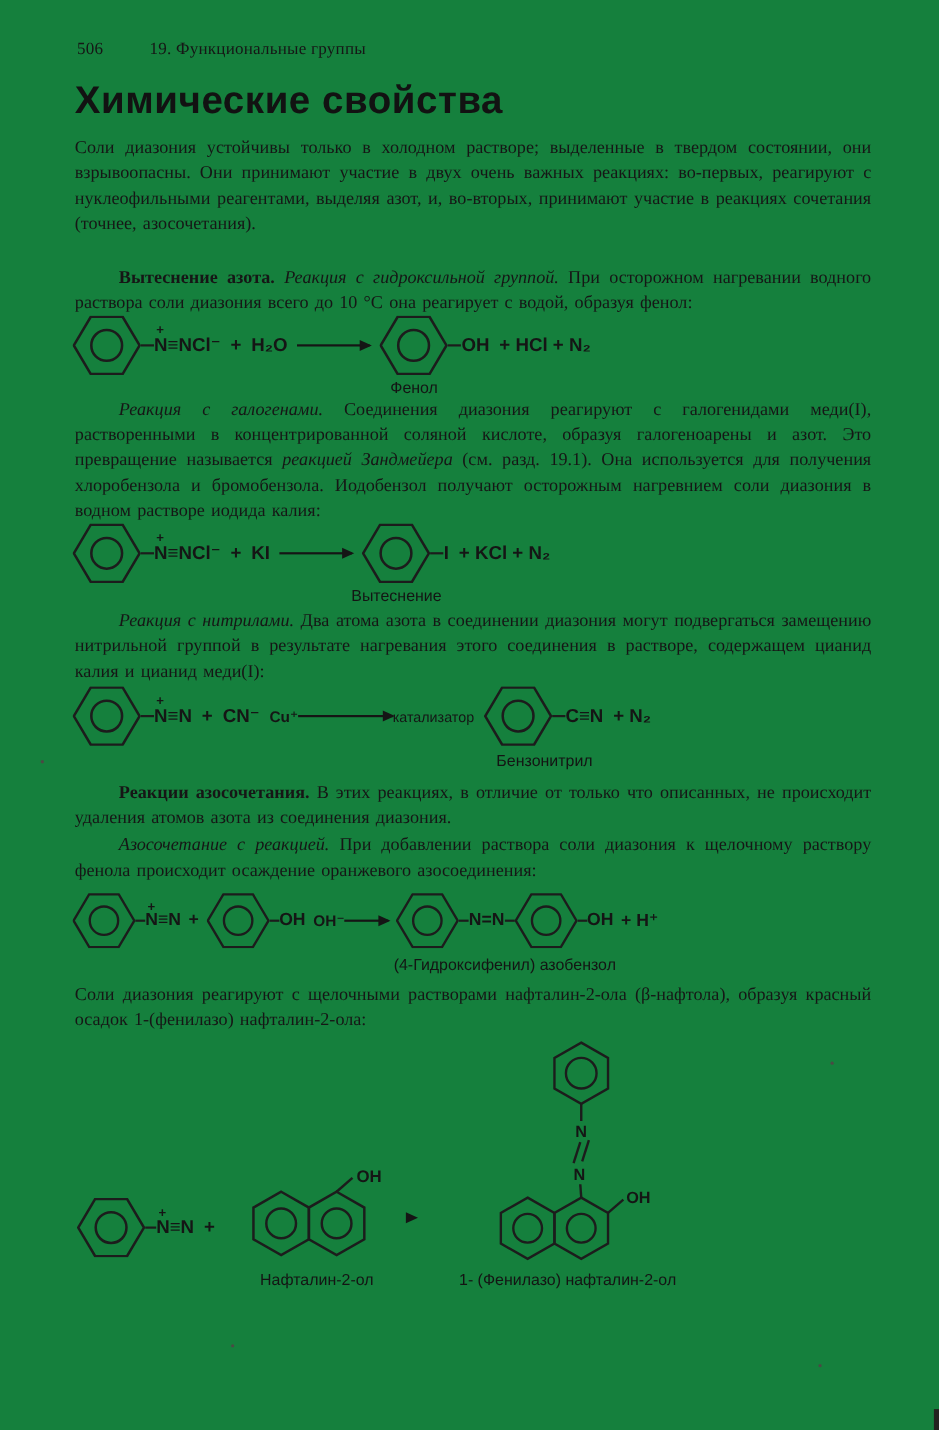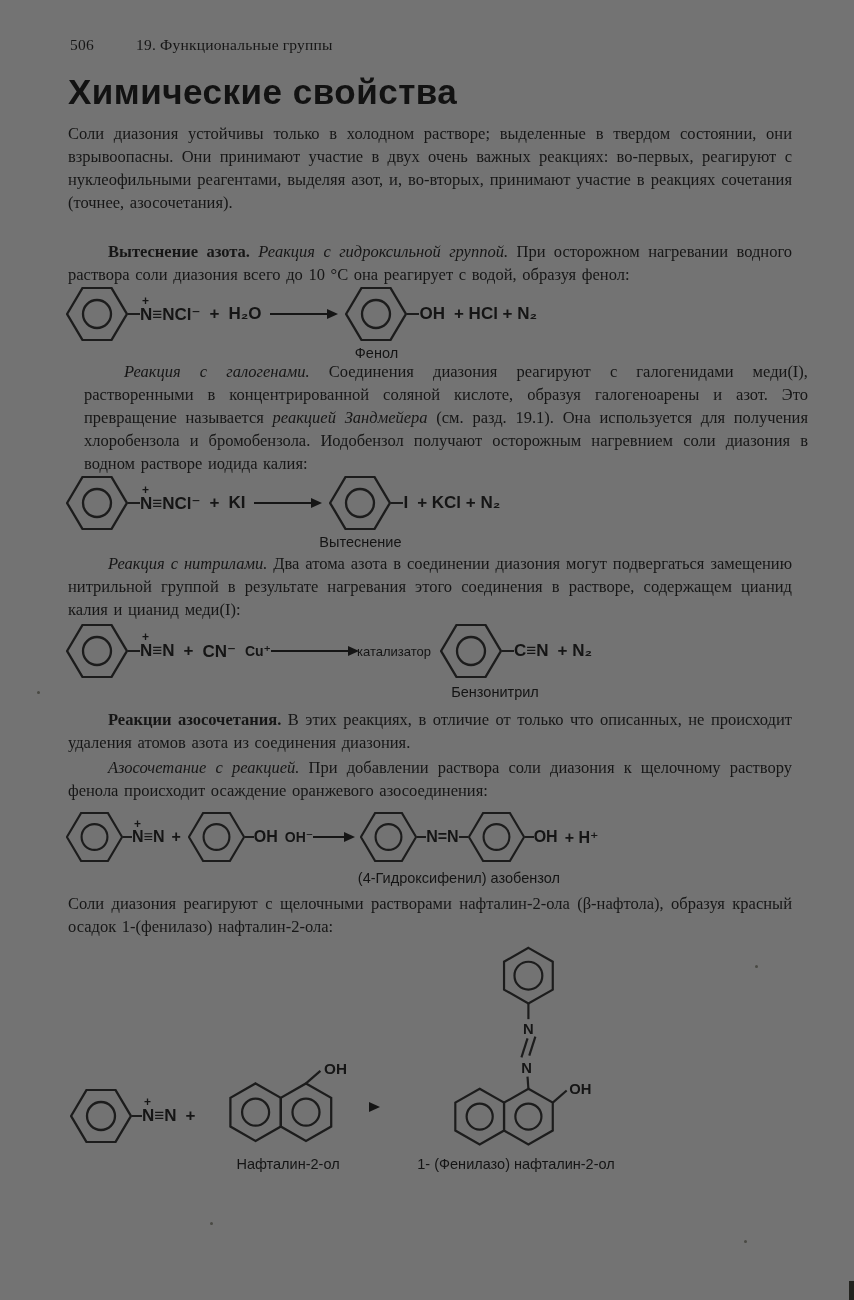--- a/index.html
+++ b/index.html
@@ -1,18 +1,18 @@
 <!DOCTYPE html>
 <html><head>
 <meta charset="utf-8">
 <style>
   html,body{margin:0;padding:0;}
   .page{
     position:relative; width:854px; height:1300px;
-    background:#737373; color:#161616; overflow:hidden;
+    background:#15803d; color:#161616; overflow:hidden;
     font-family:"Liberation Serif","DejaVu Serif",serif;
   }
   .abs{position:absolute;}
   .runhead{font-size:15.5px; letter-spacing:.2px;}
   .title{
     font-family:"Liberation Sans","DejaVu Sans",sans-serif;
     font-size:35px; font-weight:bold; letter-spacing:.5px; color:#121212;
   }
   .para{
     width:724px; font-size:16.5px; line-height:23px;
@@ -94,21 +94,21 @@
           <circle cx="32" cy="28" r="14.5"></circle>
         </svg>
       <span class="bd"></span>
       <span>OH</span>
       <span class="struct-label" style="top:58px; left:31px; transform:translateX(-50%);">Фенол</span>
     </span>
     <span>+ HCl + N₂</span>
   </div>
 
   
-  <div class="abs para indent" style="left:84px; top:360px;">
+  <div class="abs para indent" style="left:68px; top:360px;">
     <span class="it">Реакция с галогенами.</span>
     <span>Соединения диазония реагируют с галогенидами меди(I), растворенными в концентрированной соляной кислоте, образуя галогеноарены и азот. Это превращение называется</span>
     <span class="it">реакцией Зандмейера</span>
     <span>(см. разд. 19.1). Она используется для получения хлоробензола и бромобензола. Иодобензол получают осторожным нагревнием соли диазония в водном растворе иодида калия:</span>
   </div>
 
   
   <div class="abs eq" style="left:66px; top:476px;">
     <span class="grp">
       <svg class="bz" width="62" height="54" viewBox="0 0 64 56">

